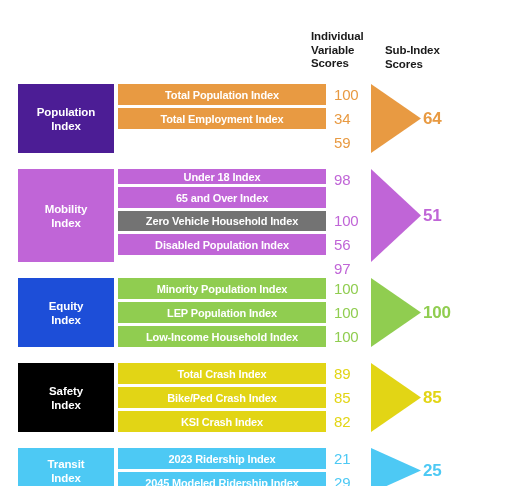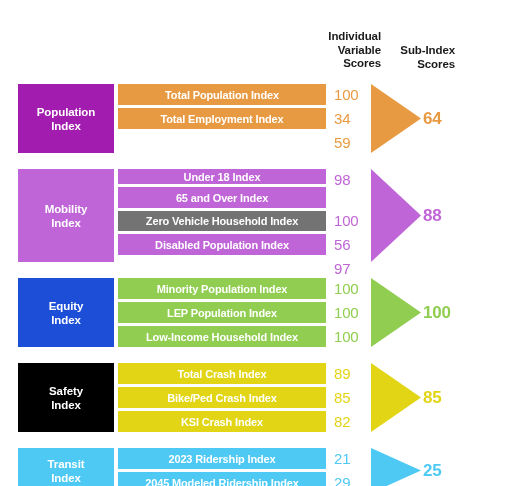--- a/index.html
+++ b/index.html
@@ -12,21 +12,21 @@
   }
   #page { position: relative; width: 522px; height: 486px; }
 
   
   .headers { position: absolute; left: 0; top: 0; width: 522px; height: 78px; }
   .hdr {
     position: absolute;
     font-size: 11.5px;
     font-weight: bold;
     color: #1a1a1a;
-    text-align: right;
+    text-align: left;
     line-height: 13.5px;
     letter-spacing: -0.1px;
   }
   .hdr-individual { left: 311px; top: 30px; width: 70px; }
   .hdr-subindex   { left: 385px; top: 44px; width: 70px; }
 
   
   .group { position: absolute; left: 0; width: 522px; }
   .group-inner { position: relative; width: 522px; height: 100%; }
 
@@ -94,21 +94,21 @@
 <div id="page">
 
   <div class="headers">
     <div class="hdr hdr-individual">Individual<br>Variable<br>Scores</div>
     <div class="hdr hdr-subindex">Sub-Index<br>Scores</div>
   </div>
 
   <div id="groups-container">
       <div class="group" style="top: 84px; height: 69px;">
         <div class="group-inner">
-          <div class="cat-box" style="background: #a21caf;">Population<br>Index</div>
+          <div class="cat-box" style="background: #4c1d95;">Population<br>Index</div>
           <div class="rows">
             <div class="row" style="background: rgb(232, 154, 66); height: 21px; margin-bottom: 3px;">Total Population Index</div>
             <div class="row" style="background: rgb(232, 154, 66); height: 21px; margin-bottom: 3px;">Total Employment Index</div>
           </div>
           <div class="scores">
             <div class="score" style="color: rgb(232, 154, 66); height: 21px; margin-bottom: 3px;">100</div>
             <div class="score" style="color: rgb(232, 154, 66); height: 21px; margin-bottom: 3px;">34</div>
             <div class="score" style="color: rgb(232, 154, 66); height: 21px; margin-bottom: 0px;">59</div>
           </div>
           <div class="arrow">
@@ -132,21 +132,21 @@
             <div class="score" style="color: rgb(192, 101, 215); height: 21px; margin-bottom: 20px;">98</div>
             <div class="score" style="color: rgb(192, 101, 215); height: 21px; margin-bottom: 3px;">100</div>
             <div class="score" style="color: rgb(192, 101, 215); height: 21px; margin-bottom: 3px;">56</div>
             <div class="score" style="color: rgb(192, 101, 215); height: 21px; margin-bottom: 0px;">97</div>
           </div>
           <div class="arrow">
             <svg viewBox="0 0 50 100" preserveAspectRatio="none" aria-hidden="true">
               <polygon points="0,0 50,50 0,100" fill="#C065D7"></polygon>
             </svg>
           </div>
-          <div class="subscore" style="color: rgb(192, 101, 215);">88</div>
+          <div class="subscore" style="color: rgb(192, 101, 215);">51</div>
         </div>
       </div>
       <div class="group" style="top: 278px; height: 69px;">
         <div class="group-inner">
           <div class="cat-box" style="background: #1d4ed8;">Equity<br>Index</div>
           <div class="rows">
             <div class="row" style="background: rgb(144, 205, 80); height: 21px; margin-bottom: 3px;">Minority Population Index</div>
             <div class="row" style="background: rgb(144, 205, 80); height: 21px; margin-bottom: 3px;">LEP Population Index</div>
             <div class="row" style="background: rgb(144, 205, 80); height: 21px; margin-bottom: 0px;">Low-Income Household Index</div>
           </div>

